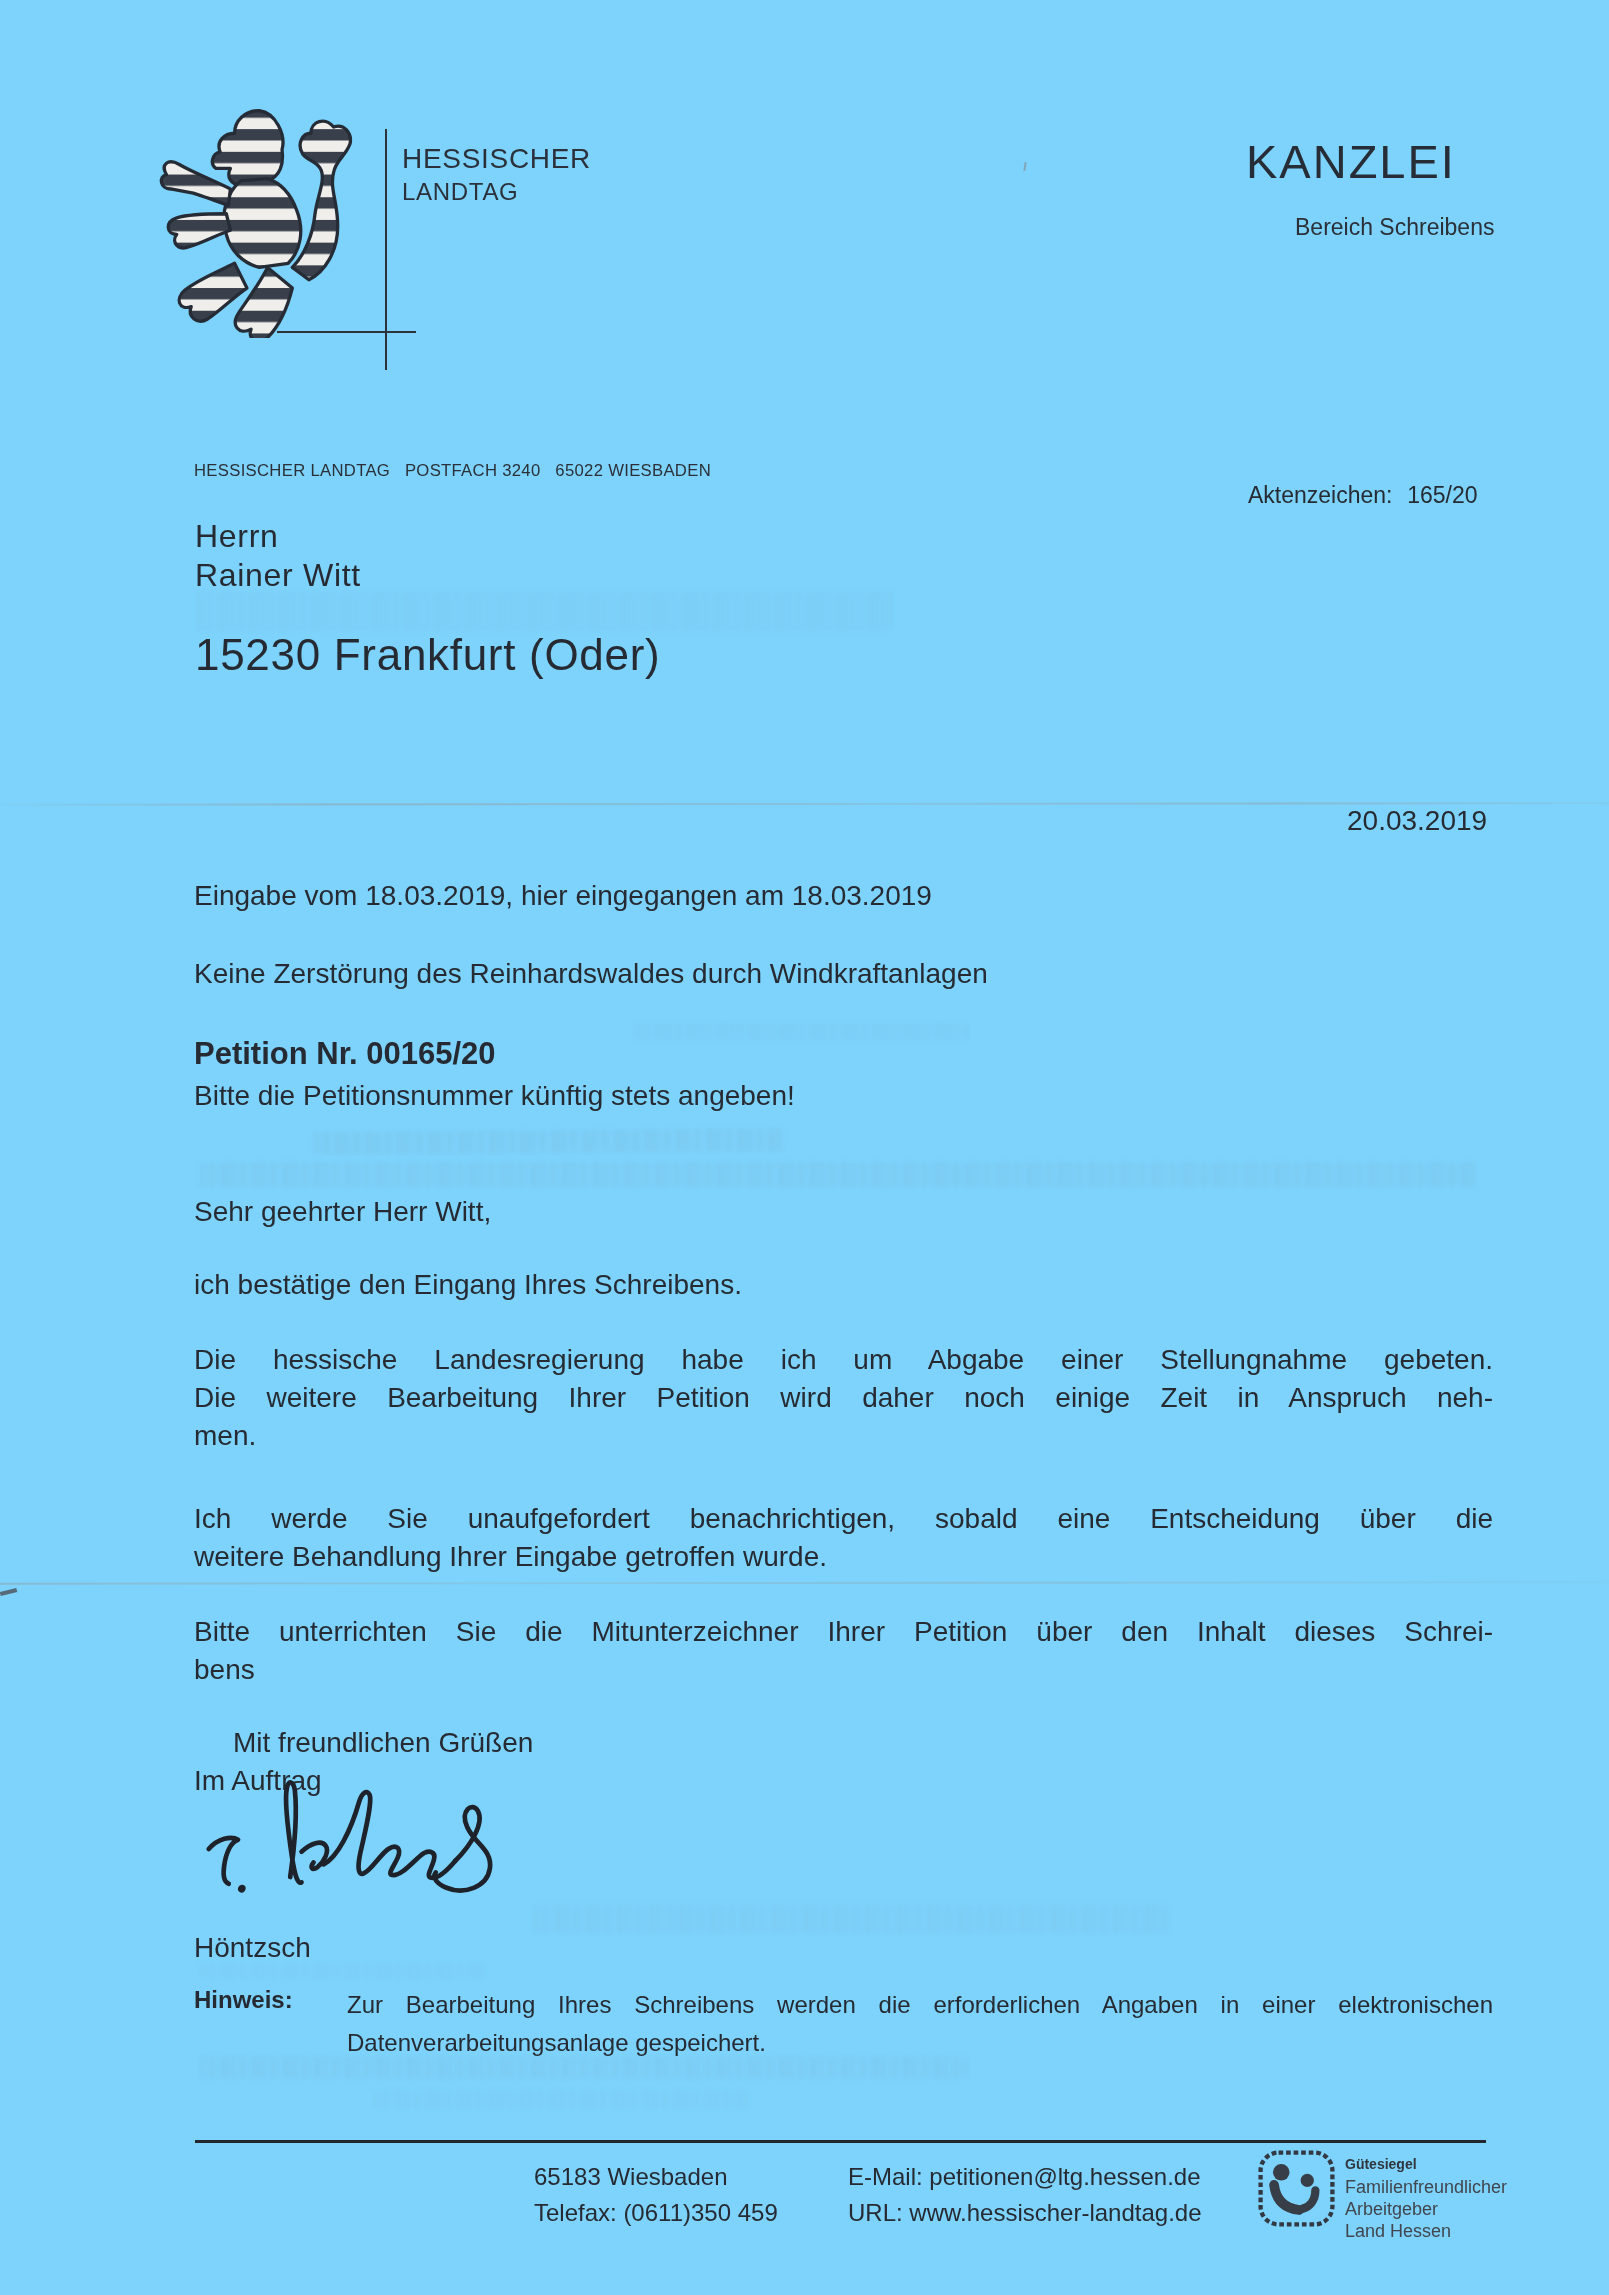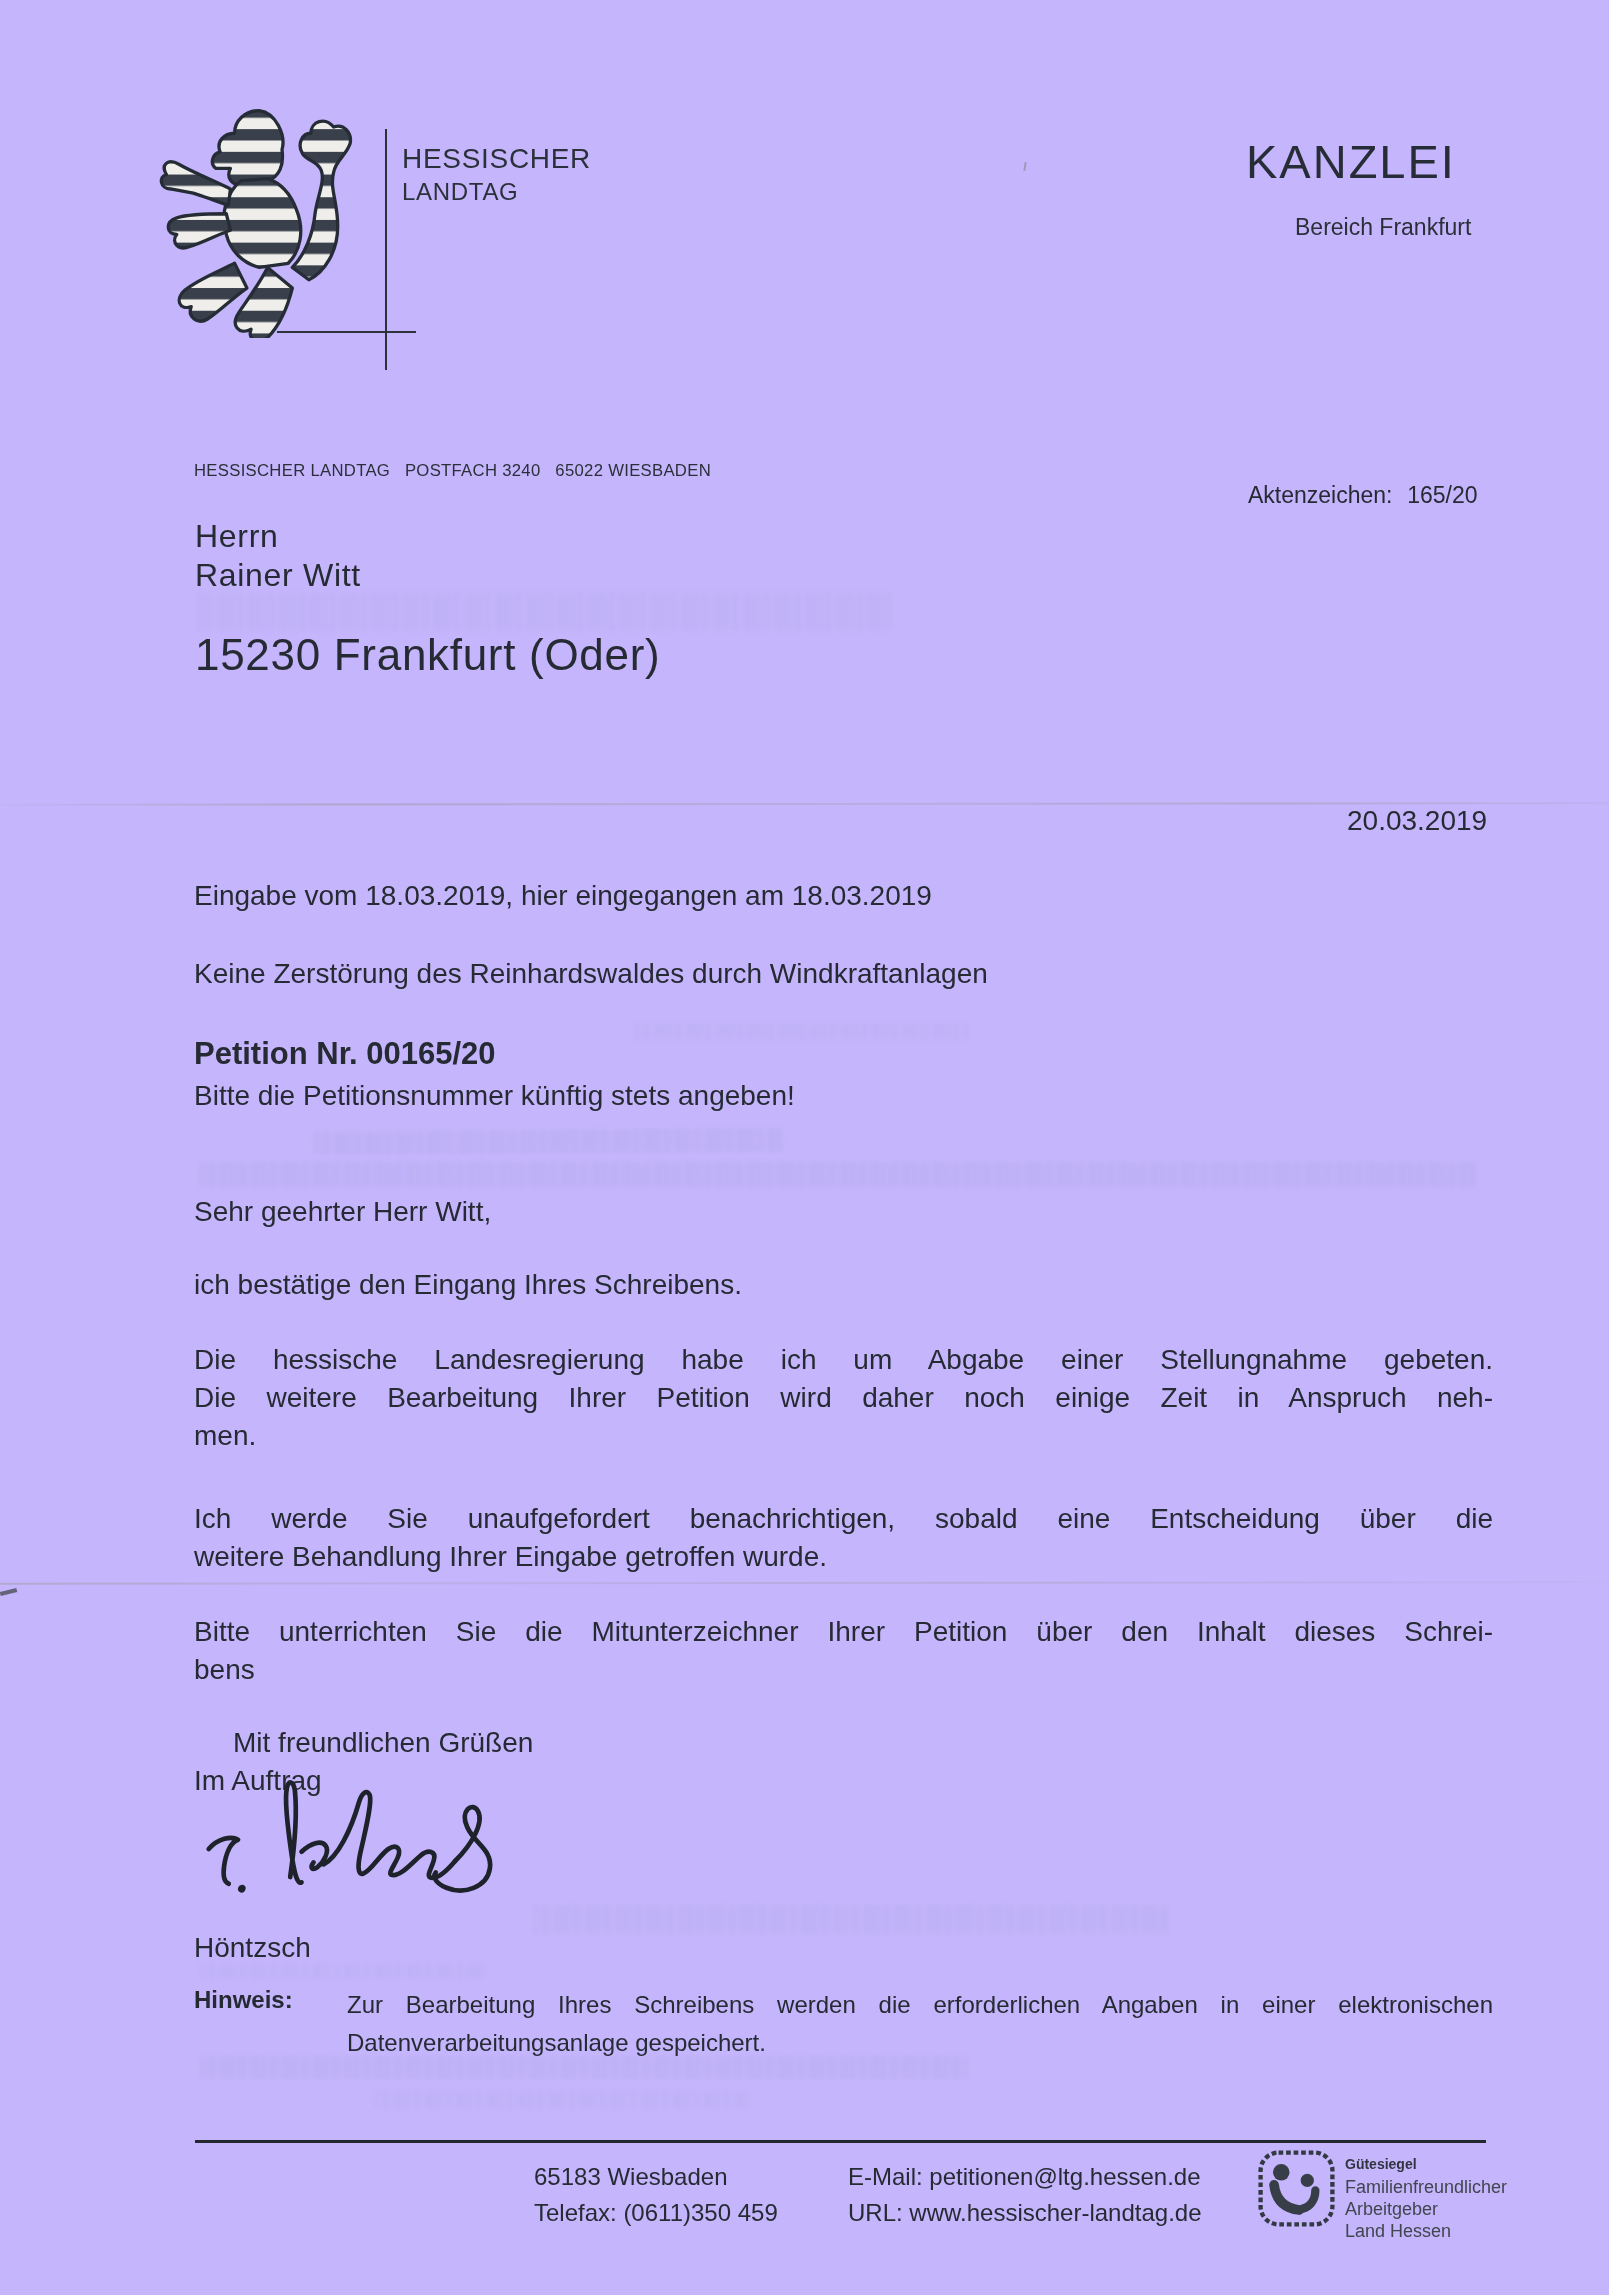--- a/index.html
+++ b/index.html
@@ -1,18 +1,18 @@
 <!DOCTYPE html>
 <html style="font-size:10.7px"><head>
 <meta charset="utf-8">
 <style>
   html,body{margin:0;padding:0;background:#e8e7e4;}
   .page{
     position:relative;width:1609px;height:2295px;overflow:hidden;
-    background:#c4b5fd;
+    background:#7dd3fc;
     font-family:"Liberation Sans",sans-serif;
     color:#262b33;
   }
   .abs{position:absolute;}
   .t{white-space:pre;}
   .line{white-space:pre;}
   .just{white-space:normal;text-align:justify;text-align-last:justify;}
   .body-block{width:1299px;font-size:28px;line-height:38px;}
   .body-size{font-size:28px;line-height:38px;}
   .caps{letter-spacing:0.7px;}
@@ -58,21 +58,21 @@
     </g>
   </svg>
 
   <div class="abs" style="left:385px;top:129px;width:2px;height:241px;background:#2c313a;"></div>
   <div class="abs" style="left:277px;top:331px;width:139px;height:2px;background:#2c313a;"></div>
 
   <div class="abs t caps" style="left:402px;top:142px;font-size:28px;line-height:33px;color:#2b313b;">HESSISCHER</div>
   <div class="abs t caps" style="left:402px;top:175px;font-size:24px;line-height:33px;color:#2b313b;">LANDTAG</div>
 
   <div class="abs t" style="left:1246px;top:134px;font-size:47px;letter-spacing:2px;color:#272d36;">KANZLEI</div>
-  <div class="abs t" style="left:1295px;top:214px;font-size:23px;color:#2b3038;">Bereich Frankfurt</div>
+  <div class="abs t" style="left:1295px;top:214px;font-size:23px;color:#2b3038;">Bereich Schreibens</div>
 
   <div class="abs" style="left:1024px;top:162px;width:2px;height:8.7px;background:#8a8d92;opacity:.65;transform:rotate(8deg);"></div>
 
   <div class="abs t" style="left:194px;top:461px;font-size:16.7px;letter-spacing:0.3px;color:#2b3038;">HESSISCHER LANDTAG   POSTFACH 3240   65022 WIESBADEN</div>
 
   <div class="abs t" style="left:195px;top:518px;font-size:32px;letter-spacing:0.7px;">Herrn</div>
   <div class="abs t" style="left:195px;top:557px;font-size:32px;letter-spacing:0.7px;">Rainer Witt</div>
   <div class="abs smudge" style="left:197px;top:592px;width:695px;height:39px;opacity:.35;"></div>
   <div class="abs t" style="left:195px;top:630px;font-size:44px;letter-spacing:0.7px;">15230 Frankfurt (Oder)</div>
 

